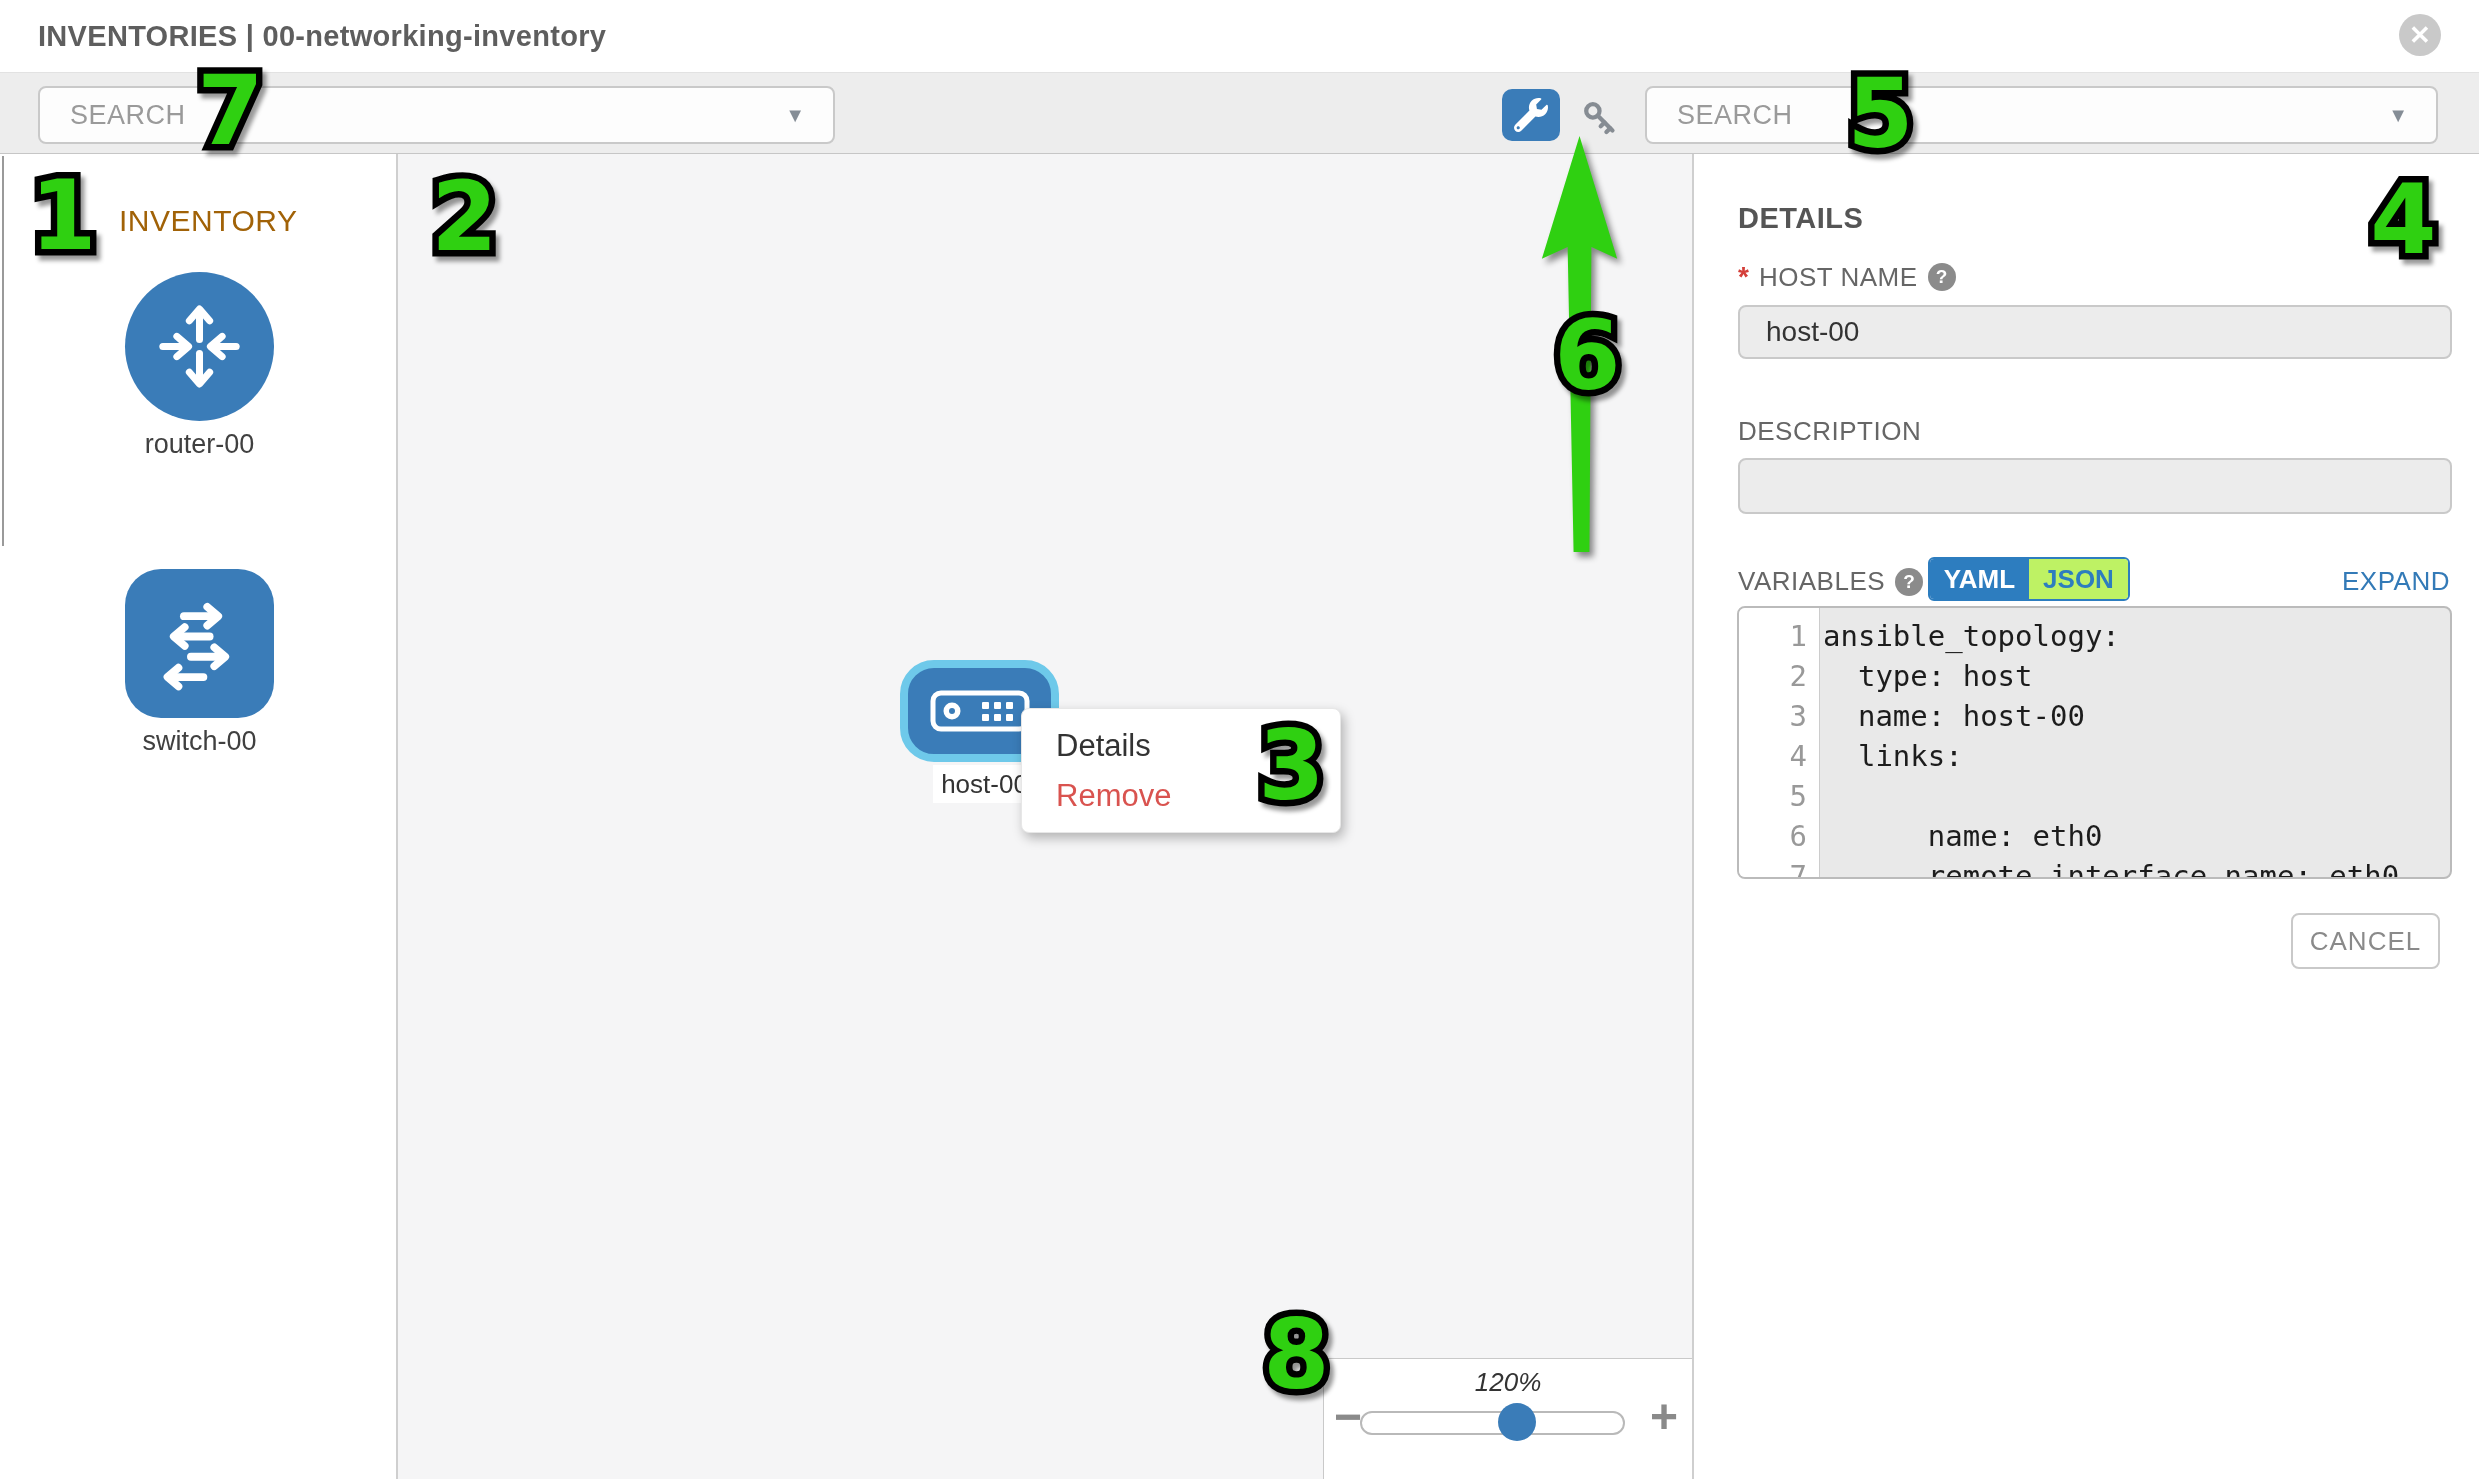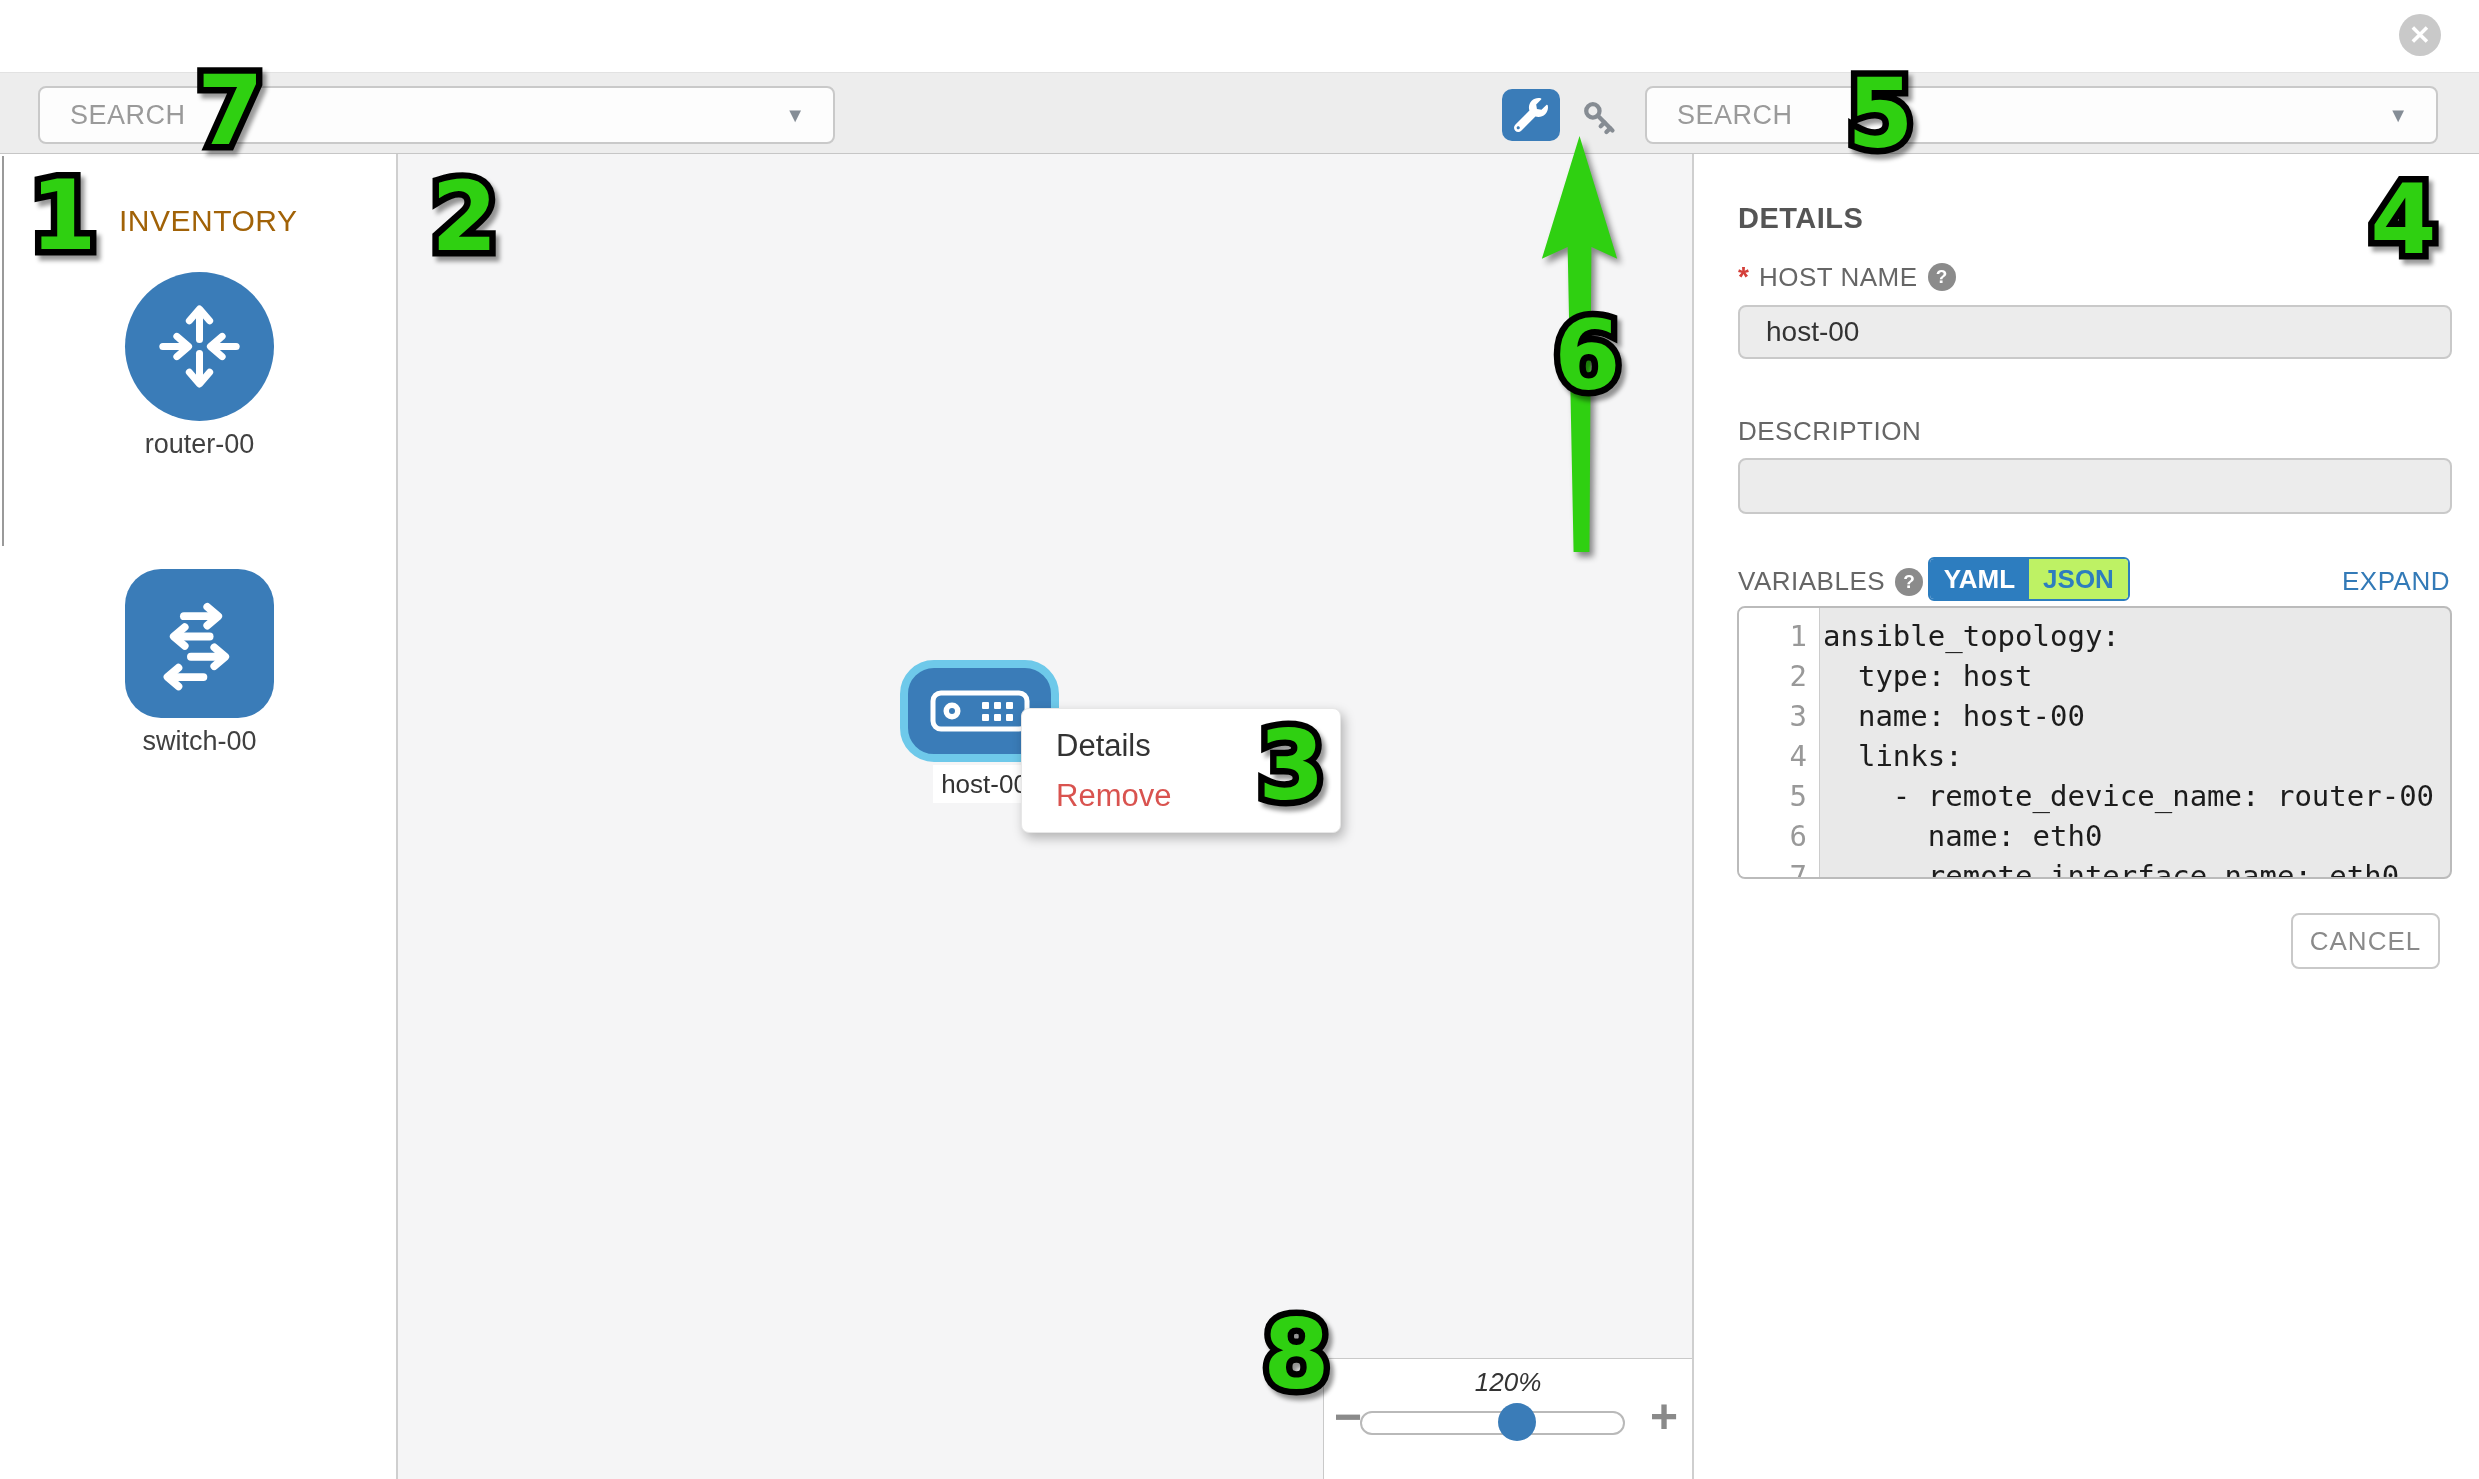--- a/index.html
+++ b/index.html
@@ -95,20 +95,21 @@
   .annot-arrow { position:absolute; left:1528px; top:127px; width:109px; height:438px; z-index:49; pointer-events:none; }
 
   .icon-svg { display:block; }
 </style>
 </head>
 <body>
 
 <div id="app">
 
   <div class="header">
+    <div class="header-title">INVENTORIES | 00-networking-inventory</div>
     <div class="close-btn">✕</div>
   </div>
 
   <div class="toolbar">
     <div class="select-box actions-select">
       <span class="lbl">SEARCH</span>
       <span class="caret">▼</span>
     </div>
     <div class="wrench-btn">
       <span>
@@ -249,21 +250,20 @@
           <div class="code-row">
             <div class="code-gutter">3</div>
             <div class="code-text">  name: host-00</div>
           </div>
           <div class="code-row">
             <div class="code-gutter">4</div>
             <div class="code-text">  links:</div>
           </div>
           <div class="code-row">
             <div class="code-gutter">5</div>
-            <div class="code-text">    - remote_device_name: router-00</div>
           </div>
           <div class="code-row">
             <div class="code-gutter">6</div>
             <div class="code-text">      name: eth0</div>
           </div>
           <div class="code-row">
             <div class="code-gutter">7</div>
             <div class="code-text">      remote_interface_name: eth0</div>
           </div>
         </div>

